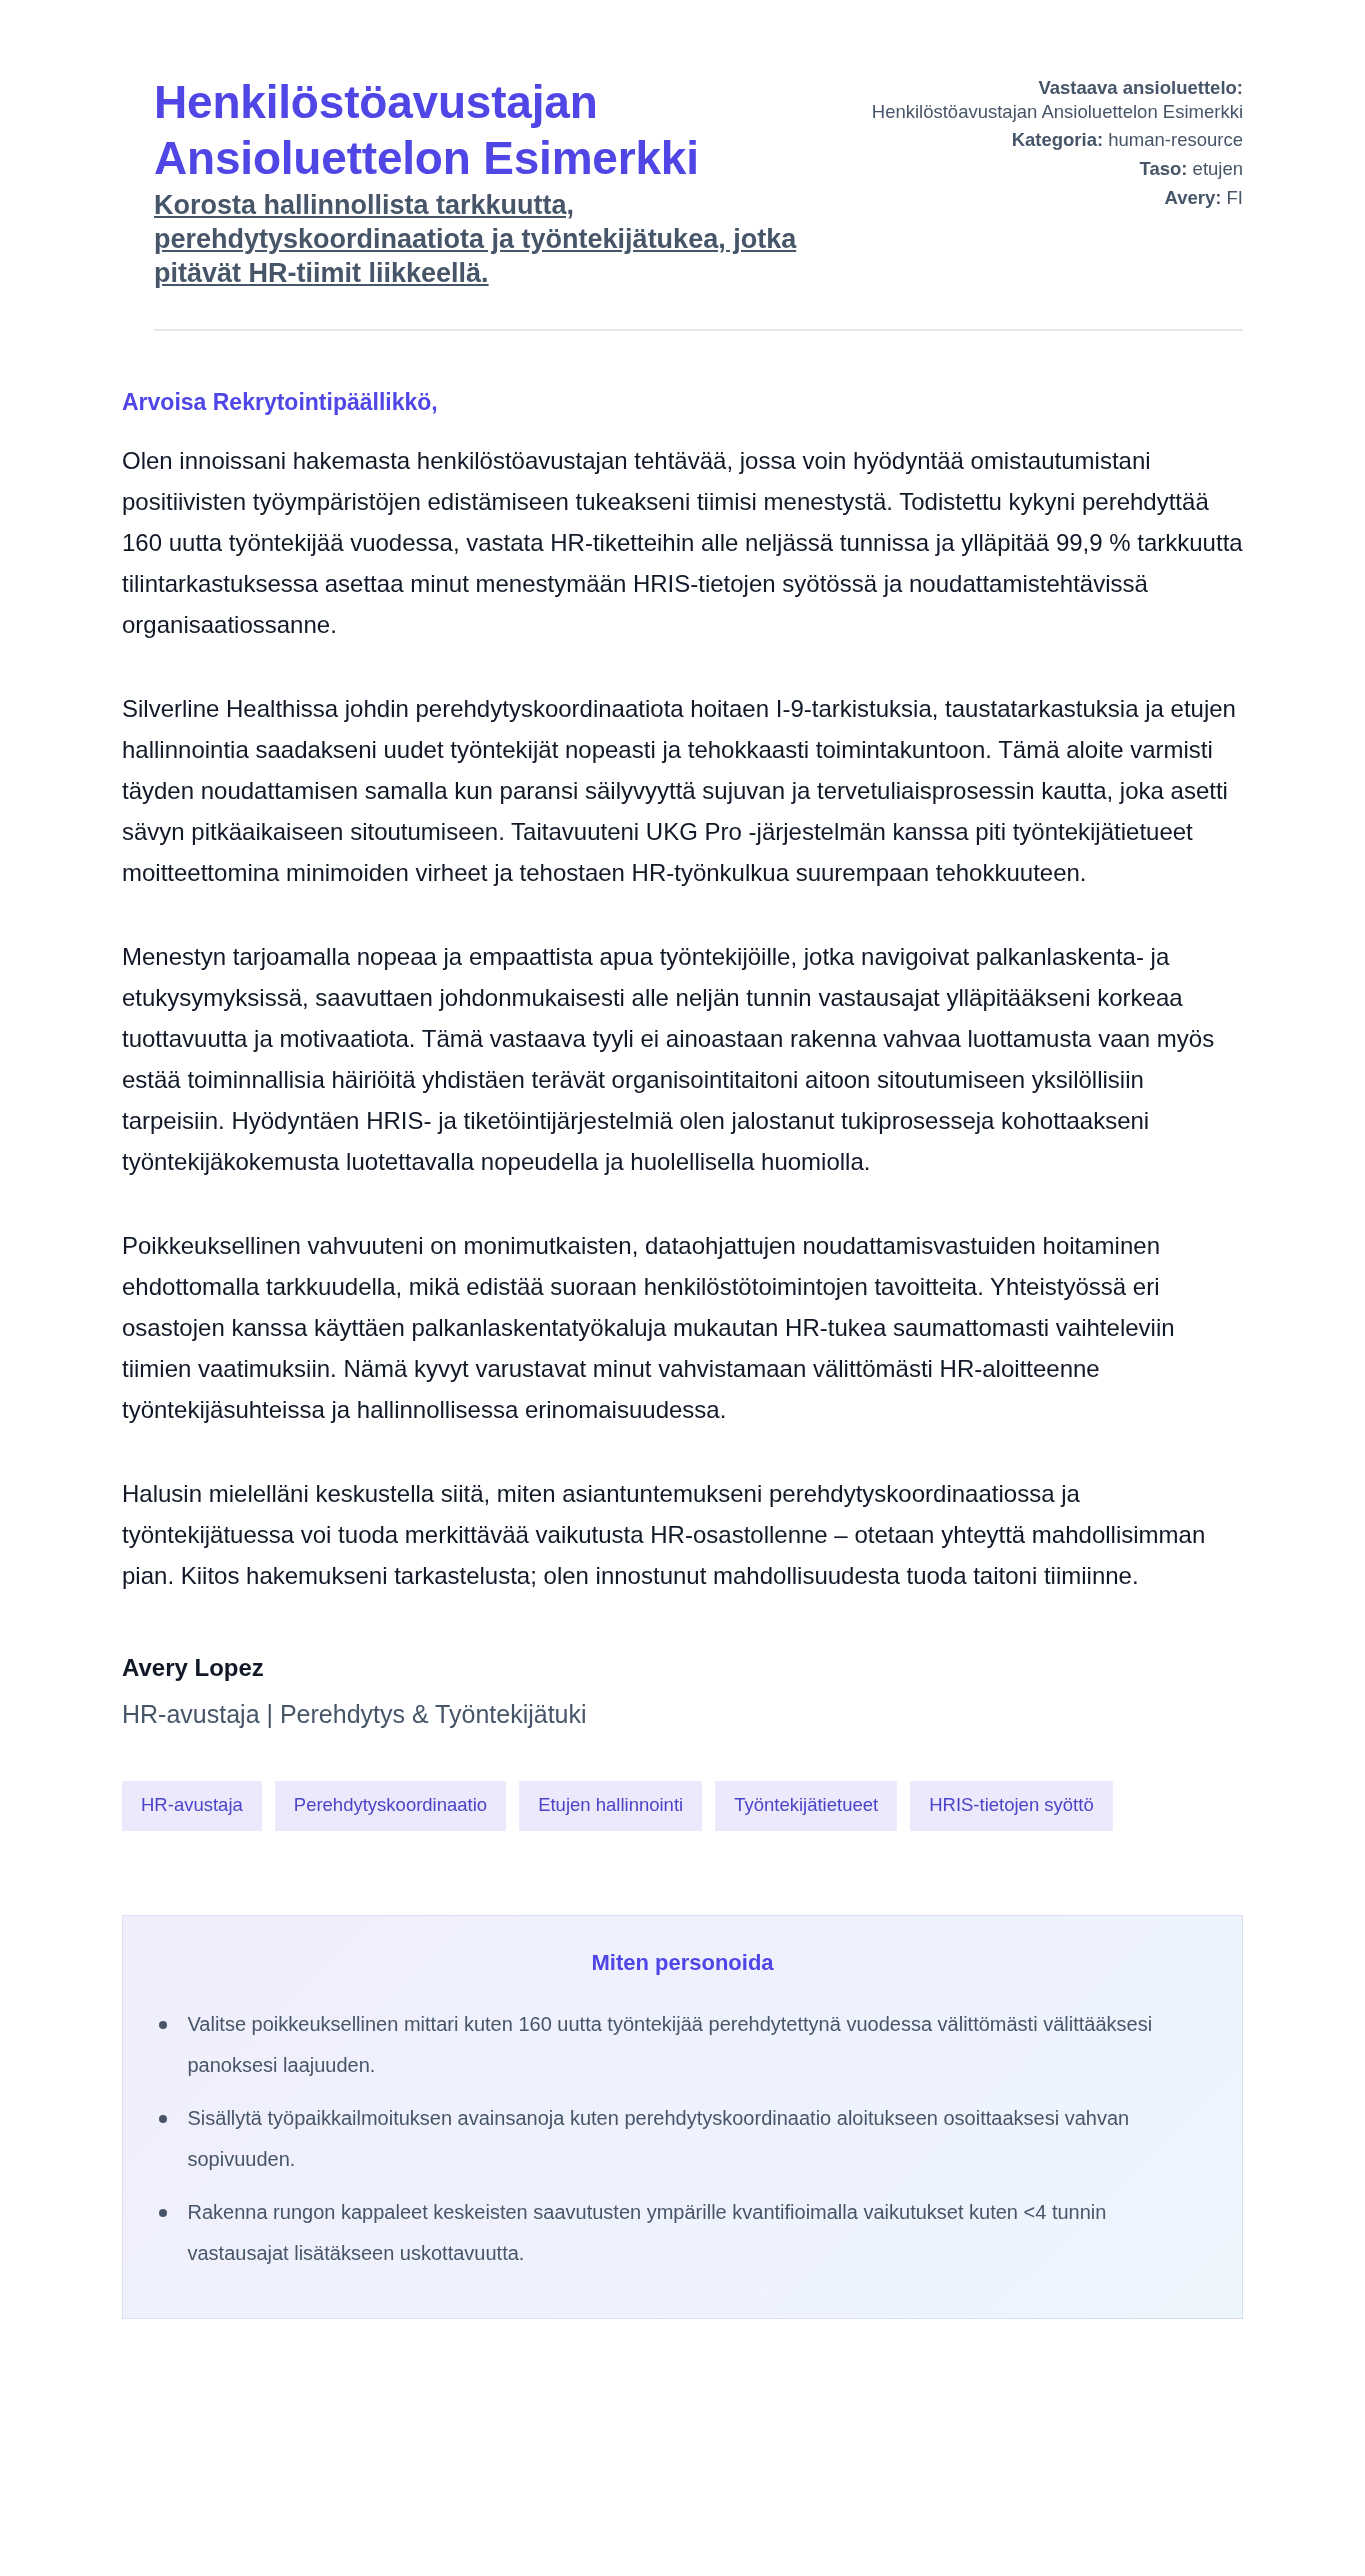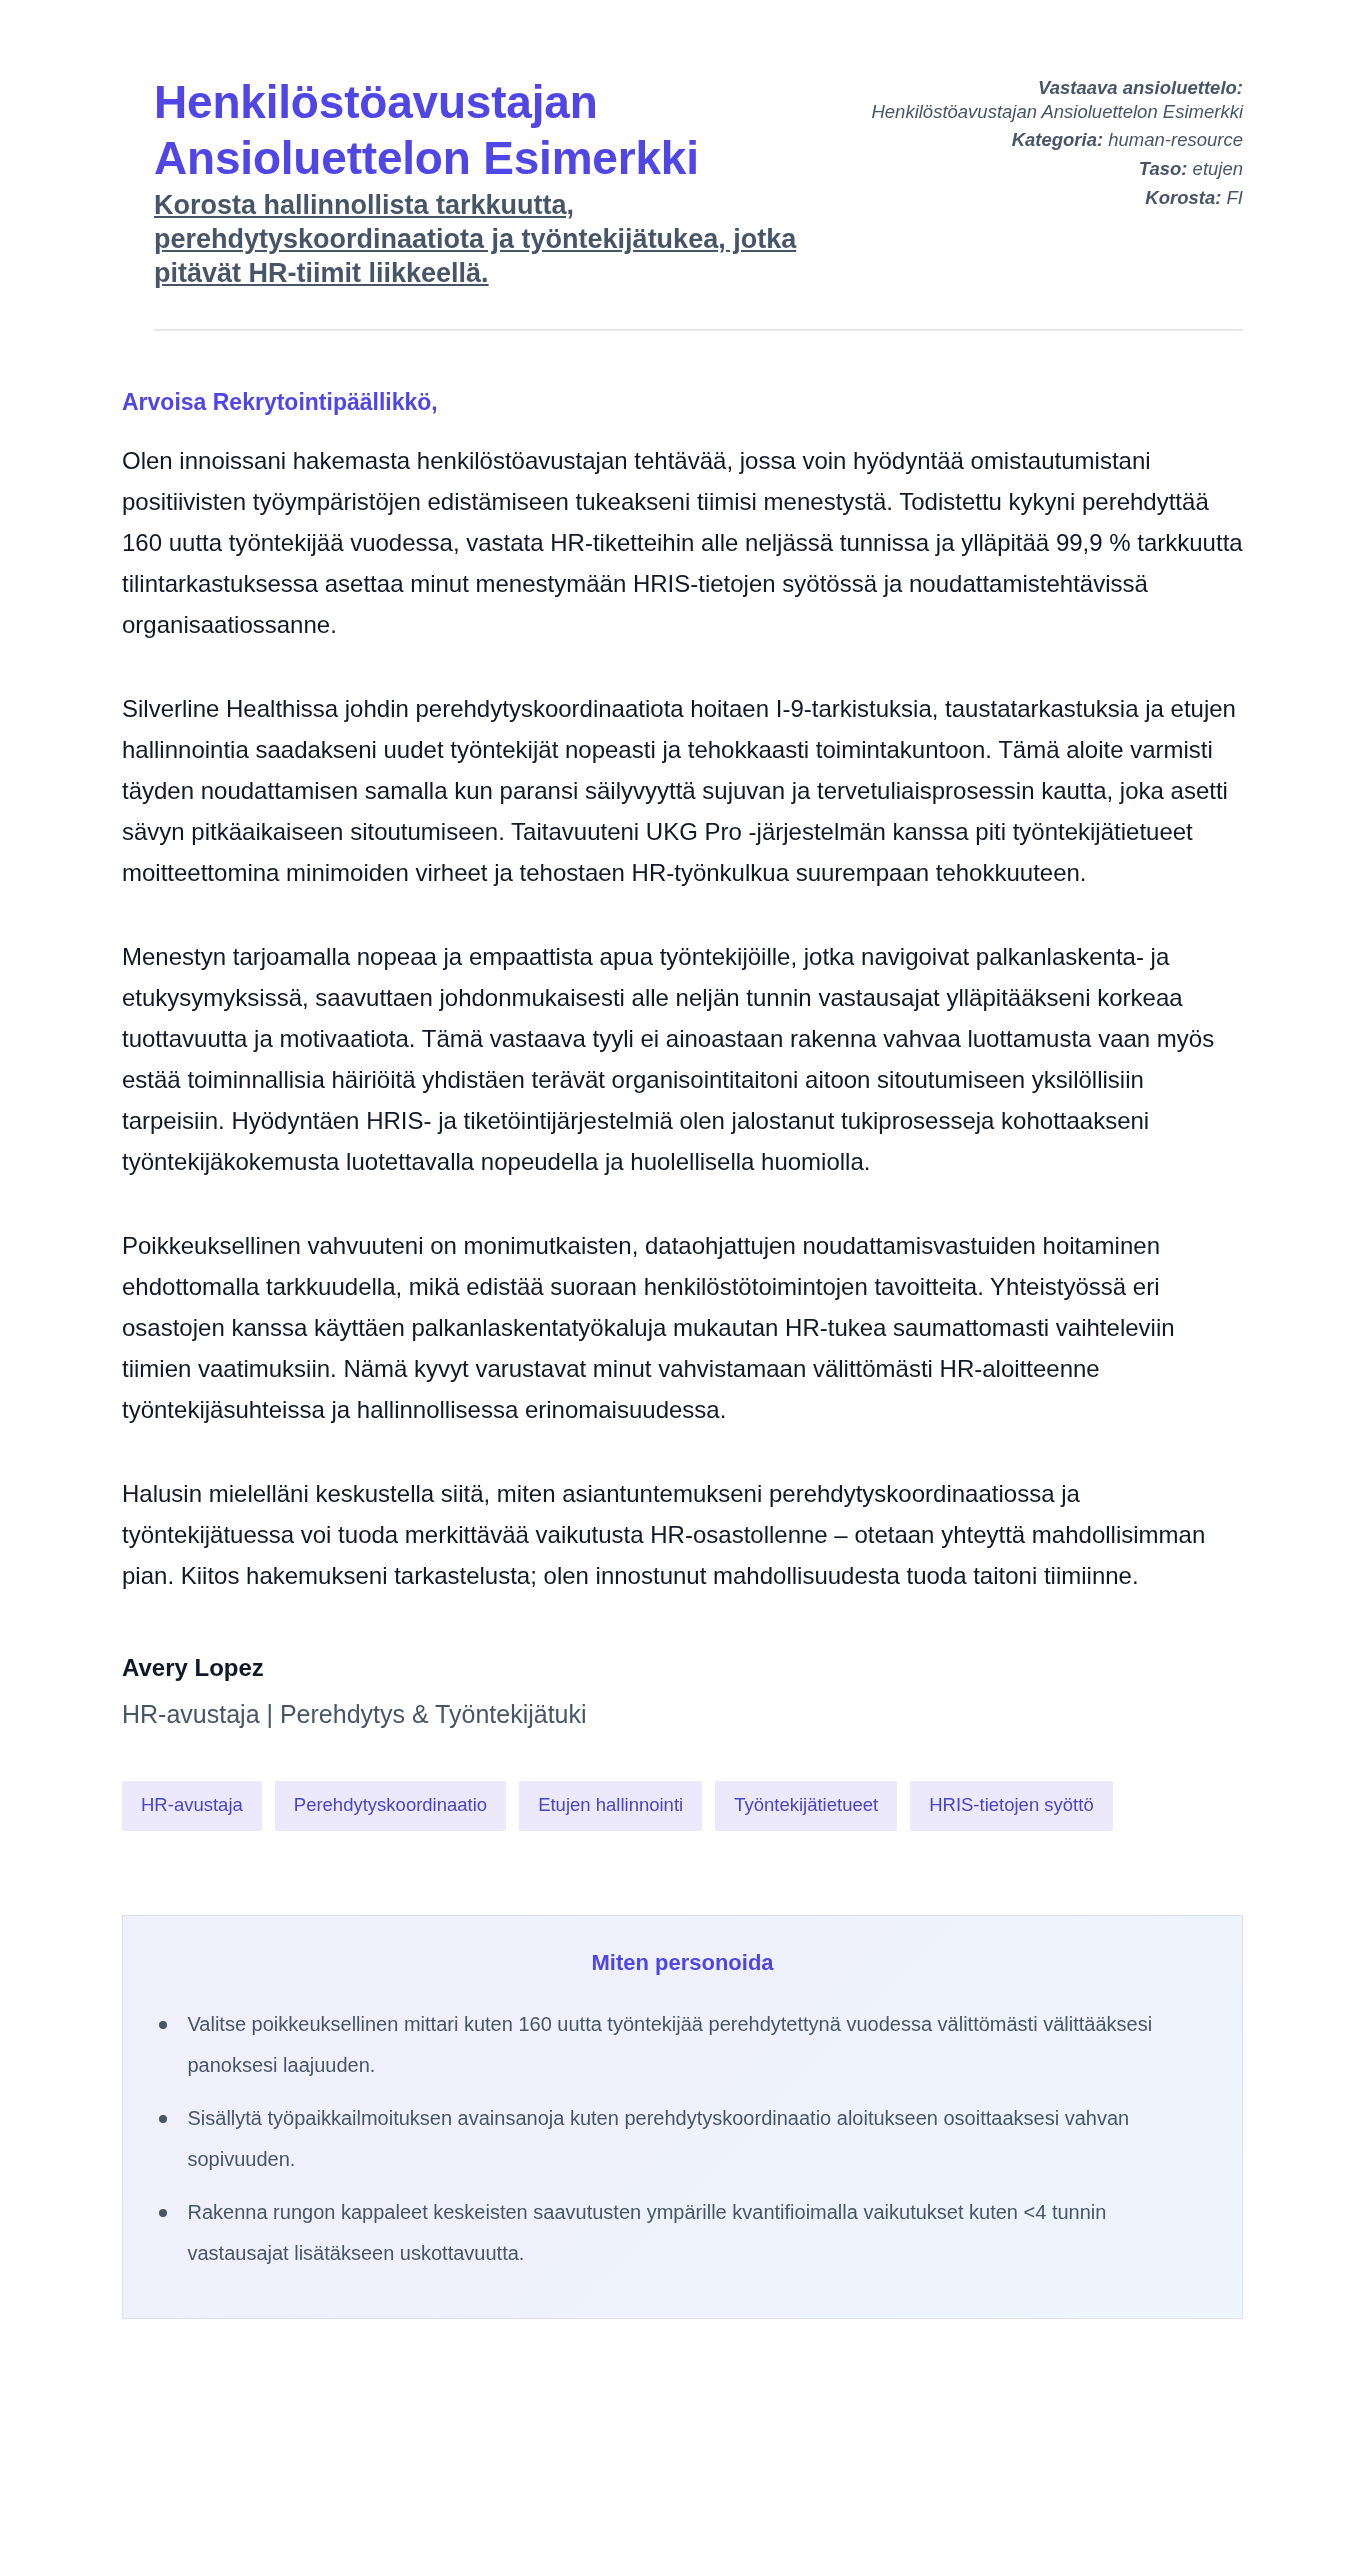--- a/index.html
+++ b/index.html
@@ -40,21 +40,21 @@
     text-decoration: underline;
   }
   .meta {
     width: 377px;
     text-align: right;
     font-size: 18.5px;
     line-height: 24px;
     color: #475569;
     padding-top: 1.6px;
   }
-  .meta .row { margin-bottom: 4.8px; font-style: italic; }
+  .meta .row { margin-bottom: 4.8px; }
   .meta .key { font-weight: 700; }
   .meta .val-block { display: block; }
 
   .salutation {
     margin-top: 55px;
     font-size: 23px;
     line-height: 32px;
     font-weight: 700;
     color: #4f46e5;
   }
@@ -147,21 +147,21 @@
       </div>
       <div class="row">
         <span class="key">Kategoria:</span>
         <span>human-resource</span>
       </div>
       <div class="row">
         <span class="key">Taso:</span>
         <span>etujen</span>
       </div>
       <div class="row">
-        <span class="key">Korosta:</span>
+        <span class="key">Avery:</span>
         <span>FI</span>
       </div>
     </div>
   </header>
 
   <section>
     <p class="salutation">Arvoisa Rekrytointipäällikkö,</p>
     <div class="body-text">
       <p class="para">Olen innoissani hakemasta henkilöstöavustajan tehtävää, jossa voin hyödyntää omistautumistani positiivisten työympäristöjen edistämiseen tukeakseni tiimisi menestystä. Todistettu kykyni perehdyttää 160 uutta työntekijää vuodessa, vastata HR-tiketteihin alle neljässä tunnissa ja ylläpitää 99,9 % tarkkuutta tilintarkastuksessa asettaa minut menestymään HRIS-tietojen syötössä ja noudattamistehtävissä organisaatiossanne.</p>
       <p class="para">Silverline Healthissa johdin perehdytyskoordinaatiota hoitaen I-9-tarkistuksia, taustatarkastuksia ja etujen hallinnointia saadakseni uudet työntekijät nopeasti ja tehokkaasti toimintakuntoon. Tämä aloite varmisti täyden noudattamisen samalla kun paransi säilyvyyttä sujuvan ja tervetuliaisprosessin kautta, joka asetti sävyn pitkäaikaiseen sitoutumiseen. Taitavuuteni UKG Pro -järjestelmän kanssa piti työntekijätietueet moitteettomina minimoiden virheet ja tehostaen HR-työnkulkua suurempaan tehokkuuteen.</p>

